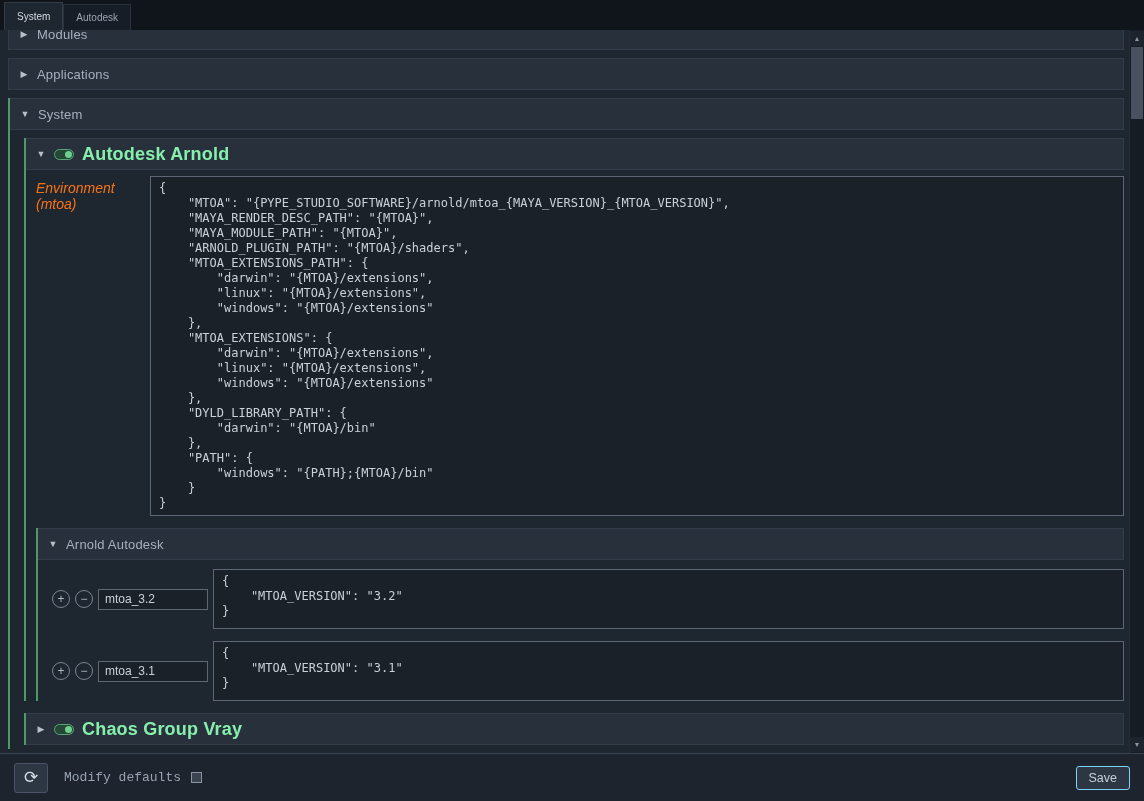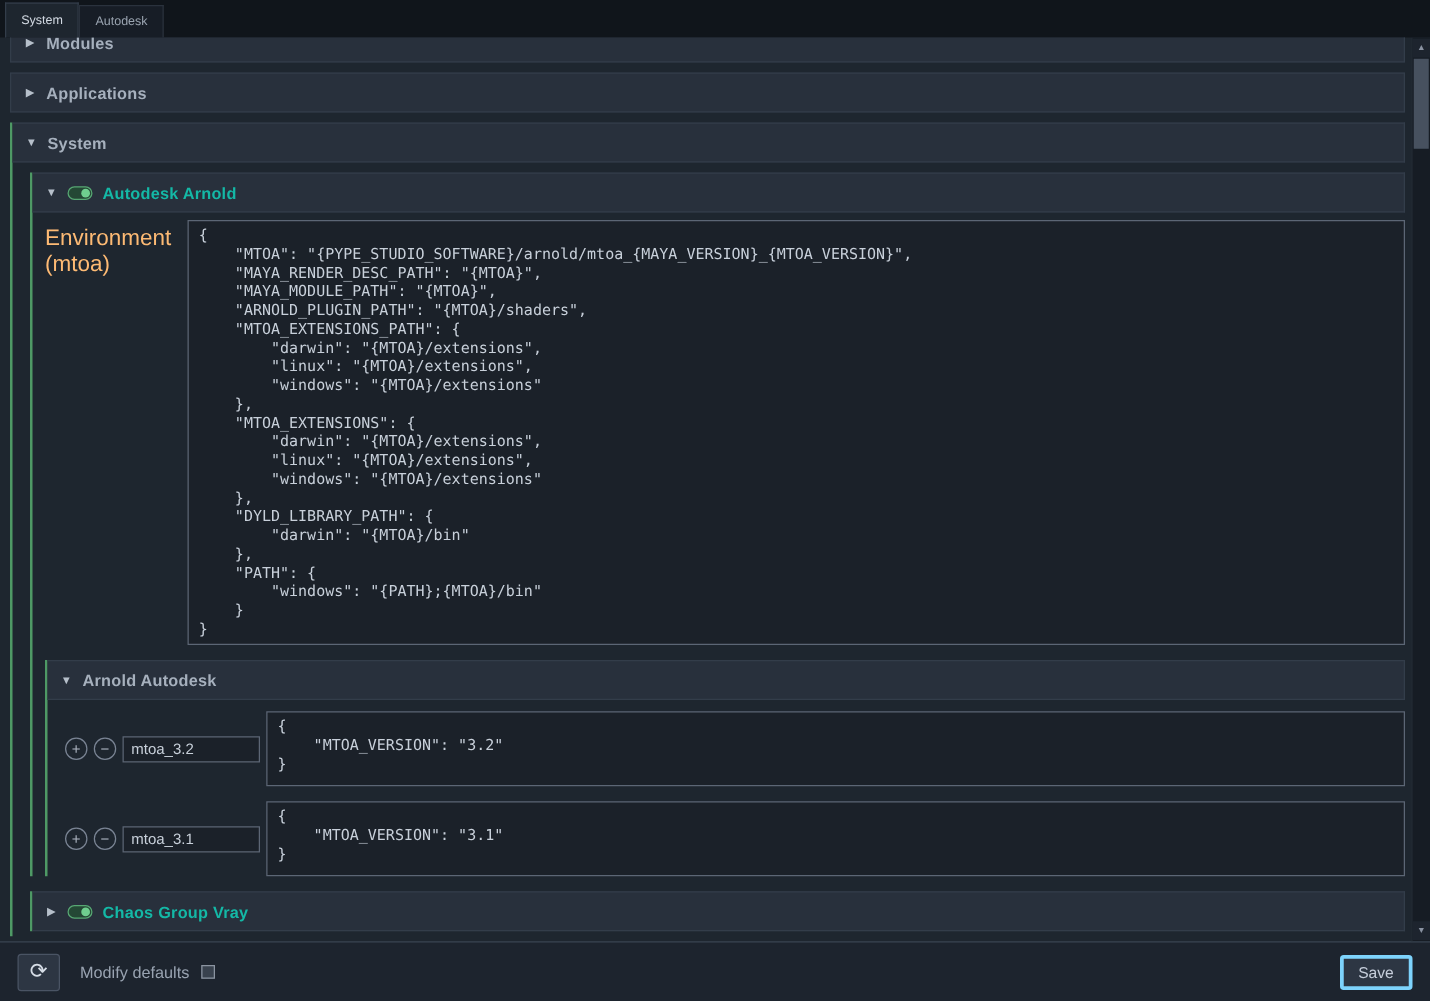--- a/index.html
+++ b/index.html
@@ -19,22 +19,22 @@
 
   
   .content-wrap{position:relative;flex:1 1 auto;overflow:hidden;}
   .content{position:absolute;left:0;top:0;right:16px;bottom:0;padding:0 4px 0 8px;overflow:hidden;}
 
   
   .sec-header{
     height:32px;display:flex;align-items:center;gap:8px;padding:0 10px;
     background:#28303c;border:1px solid #333d4a;cursor:pointer;
   }
-  .sec-label{font-weight:bold;color:#a6b0bd;font-size:13px;letter-spacing:.2px;}
-  .group-label{font-weight:bold;color:#14b8a6;font-size:13px;letter-spacing:.2px;}
+  .sec-label{font-weight:normal;color:#a6b0bd;font-size:13px;letter-spacing:.2px;}
+  .group-label{font-weight:bold;color:#86efac;font-size:18px;letter-spacing:.2px;}
   .arrow{color:#b6bfca;font-size:9px;width:10px;text-align:center;line-height:1;}
 
   .sec{margin-bottom:8px;}
   .sec.first{margin-top:-12px;}
 
   .group{border-left:2px solid #4e9965;margin-bottom:8px;}
   .group.collapsed{margin-bottom:0;}
   .group > .sec-header{border-left:none;}
   .group-body{padding-top:8px;}
   .tools-body{padding-left:14px;padding-bottom:4px;}
@@ -47,21 +47,21 @@
     border:1px solid #57a773;position:relative;flex:0 0 auto;
   }
   .toggle::after{
     content:"";position:absolute;right:1px;top:1px;width:7px;height:7px;
     border-radius:50%;background:#6fcf8f;
   }
 
   
   .env-row{display:flex;align-items:flex-start;}
   .env-label{
-    width:114px;flex:0 0 auto;padding-top:4px;color:#fdba74;font-size:18px;
+    width:114px;flex:0 0 auto;padding-top:4px;color:#f97316;font-size:14px;font-style:italic;
   }
   textarea.code{
     background:#1b2129;border:1px solid #5c6675;color:#c8d0da;
     font-family:"DejaVu Sans Mono",monospace;font-size:12px;line-height:15px;
     padding:4px 8px;resize:none;outline:none;white-space:pre;overflow:hidden;
   }
   textarea.big{flex:1 1 auto;height:340px;}
   textarea.small{flex:1 1 auto;height:60px;margin-left:5px;}
 
   .versions{margin-top:12px;margin-right:0;}
@@ -94,27 +94,27 @@
   
   .footer{
     flex:0 0 auto;height:48px;border-top:1px solid #3a4452;background:#1d242e;
     display:flex;align-items:center;padding:0 14px;gap:10px;
   }
   .refresh-btn{
     width:34px;height:30px;background:#2d3643;border:1px solid #4a5464;border-radius:3px;
     display:flex;align-items:center;justify-content:center;cursor:pointer;padding:0;
   }
   .refresh-glyph{color:#d6dde6;font-size:17px;line-height:1;font-family:"DejaVu Sans",sans-serif;}
-  .modify-label{color:#99a3b1;font-size:13px;margin-left:6px;}
+  .modify-label{color:#99a3b1;font-size:13px;margin-left:6px;font-family:Liberation Mono, monospace;}
   .modify-checkbox{
     width:11px;height:11px;background:#39424e;border:1px solid #8b94a1;display:inline-block;cursor:pointer;
   }
   .spacer{flex:1 1 auto;}
   .save-btn{
-    background:#2d3643;border:3px solid #7dd3fc;border-radius:3px;color:#c6cedb;
+    background:#2d3643;border:1px solid #7dd3fc;border-radius:3px;color:#c6cedb;
     font-size:12.5px;padding:4px 12px;cursor:pointer;font-family:"Liberation Sans",sans-serif;
   }
 </style>
 </head>
 <body>
 
 <div class="app">
 
   <div class="tabbar">
     <div class="tab active">System</div>

